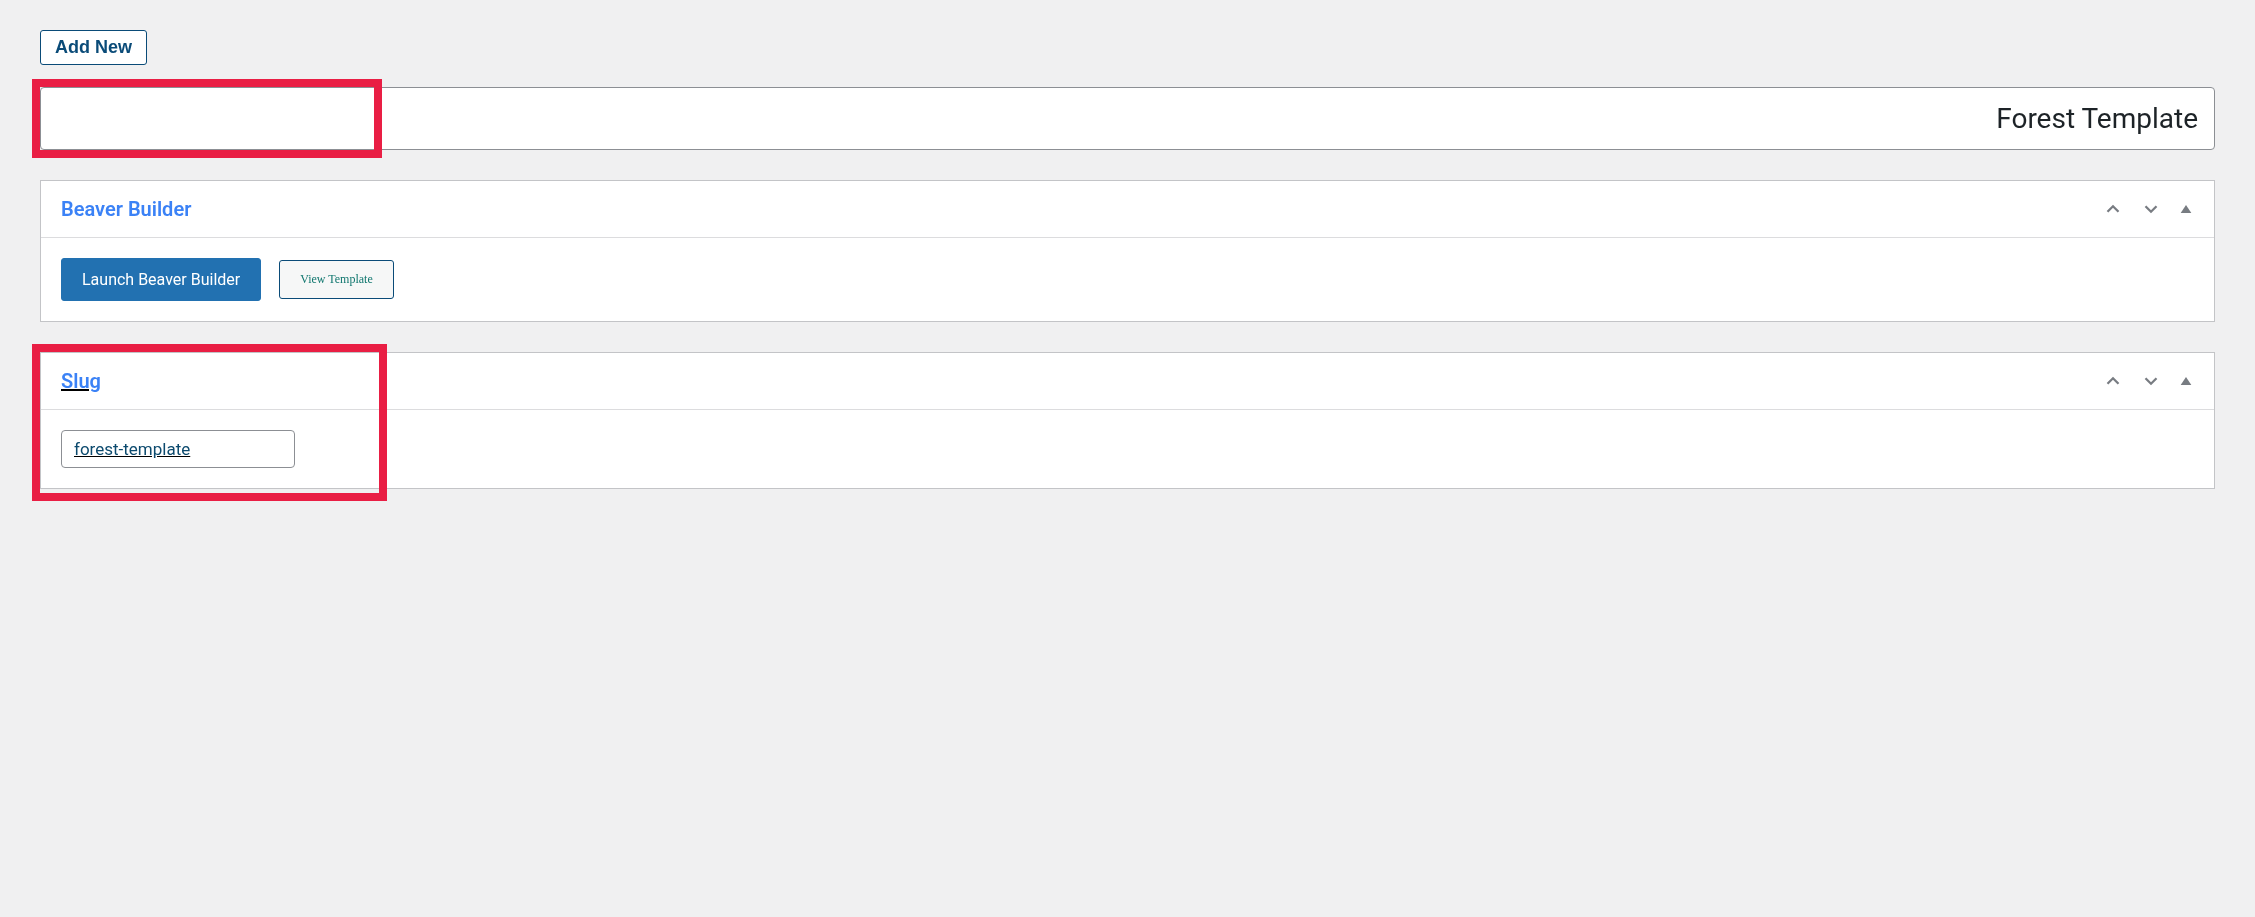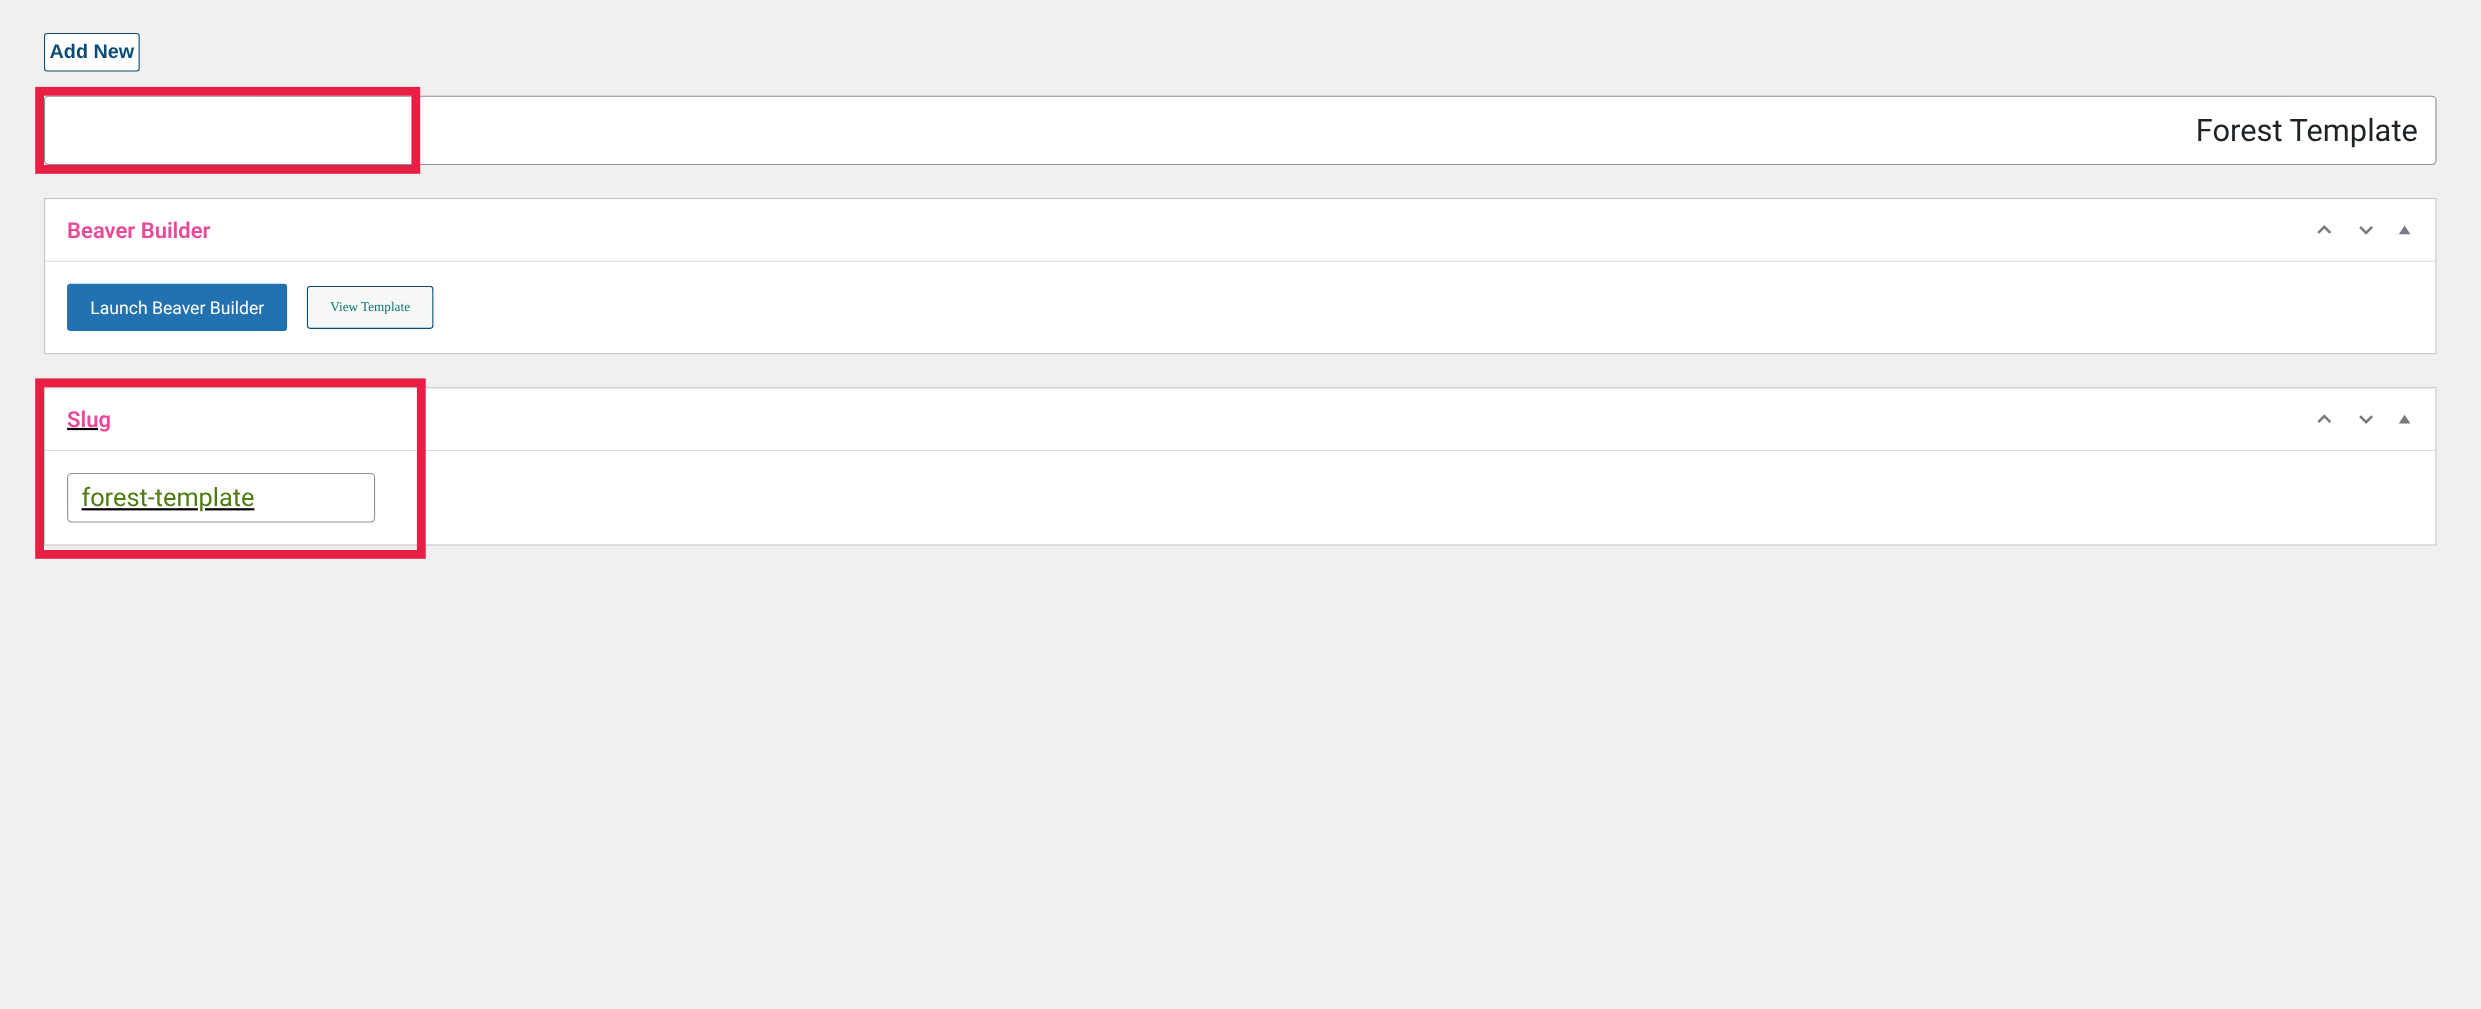--- a/index.html
+++ b/index.html
@@ -20,21 +20,21 @@
     }
     .page-title {
       font-size: 34px;
       font-weight: 400;
       color: #1d2327;
     }
     .add-new-button {
       background: #fff;
       border: 1px solid #0a4b78;
       color: #0a4b78;
-      padding: 6px 4px;
+      padding: 6px 14px;
       font-size: 18px;
       font-weight: 600;
       border-radius: 3px;
       cursor: pointer;
     }
     .title-input-wrap {
       position: relative;
       margin-bottom: 30px;
     }
     .title-input {
@@ -66,21 +66,21 @@
     .panel-header {
       display: flex;
       align-items: center;
       justify-content: space-between;
       padding: 16px 20px;
       border-bottom: 1px solid #dcdcde;
     }
     .panel-title {
       font-size: 20px;
       font-weight: 600;
-      color: #ec4899;
+      color: #3b82f6;
     }
     .panel-controls {
       display: flex;
       align-items: center;
       gap: 16px;
     }
     .panel-control-icon {
       cursor: pointer;
       color: #787c82;
       display: flex;
@@ -110,28 +110,28 @@
       font-size: 12px;
       border-radius: 3px;
       cursor: pointer;
       font-family: Liberation Serif, serif;
     }
     .slug-panel-wrap {
       position: relative;
       text-decoration: underline;
     }
     .slug-input {
-      font-size: 23px;
+      font-size: 17px;
       padding: 8px 12px;
       border: 1px solid #8c8f94;
       border-radius: 4px;
       background: #fff;
       font-family: inherit;
-      color: #4d7c0f;
-      width: 280px;
+      color: #0c4a6e;
+      width: 234px;
     }
     .highlight-red-slug {
       position: absolute;
       top: -8px;
       left: -8px;
       width: 355px;
       height: calc(100% + 20px);
       border: 8px solid #e91e44;
       pointer-events: none;
       z-index: 10;

